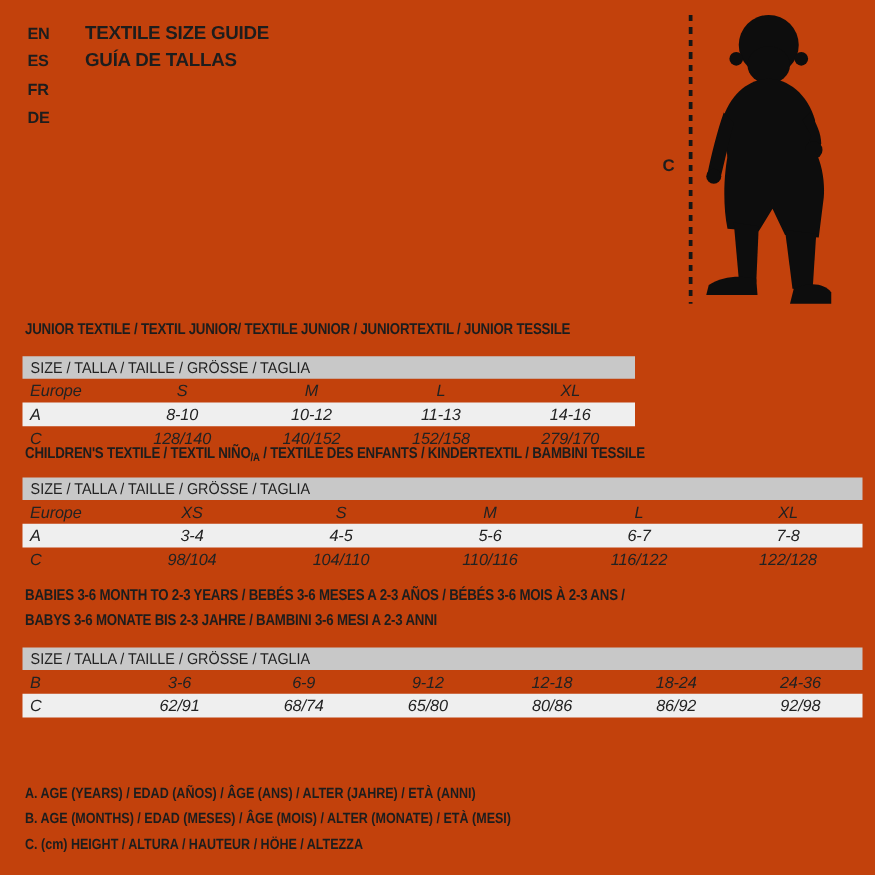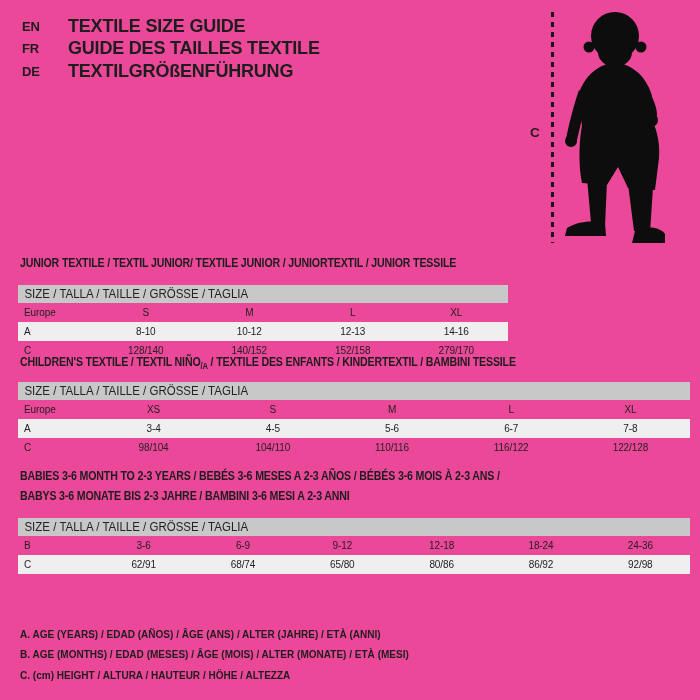--- a/index.html
+++ b/index.html
@@ -1,44 +1,44 @@
 <!DOCTYPE html>
 <html><head>
 <meta charset="utf-8">
 <style>
   html,body{margin:0;padding:0;}
   body{width:700px;height:700px;background:#ffffff;overflow:hidden;}
-  .canvas{position:absolute;left:0;top:0;width:700px;height:700px;background:#ec4899;
+  .canvas{position:absolute;left:0;top:0;width:700px;height:700px;background:#c2410c;
           font-family:"Liberation Sans","DejaVu Sans",sans-serif;color:#1d1d1d;}
 
   
   .lang-list{position:absolute;left:22px;top:15px;}
   .lang-row{display:flex;height:22.5px;align-items:center;}
   .lang-code{display:inline-block;width:46px;font-weight:700;font-size:13px;letter-spacing:-0.2px;}
-  .lang-label{font-weight:700;font-size:18px;letter-spacing:-0.2px;white-space:nowrap;}
+  .lang-label{font-weight:700;font-size:15px;letter-spacing:-0.2px;white-space:nowrap;}
 
   
   .figure{position:absolute;left:0;top:0;}
   .measure-line{position:absolute;left:551px;top:12px;width:3px;height:231px;
     background:repeating-linear-gradient(to bottom,#161616 0 5px,transparent 5px 10px);}
   .measure-label{position:absolute;left:530px;top:125px;font-weight:700;font-size:13.5px;}
   .silhouette{position:absolute;left:555px;top:0;width:120px;height:250px;}
 
   
   .tbl-section{position:absolute;left:18px;}
   .section-title{font-weight:700;font-size:12.5px;letter-spacing:-0.2px;white-space:nowrap;
     transform:scaleX(0.85);transform-origin:0 0;margin-left:2px;}
   .title-line{line-height:20px;}
   #table-0 .section-title,#table-1 .section-title{line-height:14px;}
   .sub{font-size:9px;vertical-align:-3px;}
   .size-bar{height:18px;background:#c8c8c8;display:flex;align-items:center;text-align:right;}
   .size-bar span{font-size:12.5px;color:#222222;padding-left:7px;white-space:nowrap;
     transform:scaleX(0.92);transform-origin:0 50%;}
   .tbl-body{width:100%;}
-  .trow{display:flex;height:19px;align-items:center;font-size:10px;color:#222222;letter-spacing:-0.1px;}
+  .trow{display:flex;height:19px;align-items:center;font-size:13px;color:#222222;letter-spacing:-0.1px;font-style:italic;}
   .trow.shaded{background:#efefef;}
   .tlabel{width:70px;padding-left:6px;text-align:left;white-space:nowrap;}
   .tcell{flex:1;text-align:center;white-space:nowrap;}
 
   #table-0{top:253px;width:490px;}
   #table-0 .section-title{height:32px;}
   #table-1{top:352px;width:672px;}
   #table-1 .section-title{height:30px;}
   #table-2{top:466px;width:672px;}
   #table-2 .section-title{height:52px;}
@@ -52,26 +52,28 @@
 <body>
 
 <div class="canvas">
 
   <div class="lang-list">
       <div class="lang-row">
         <span class="lang-code">EN</span>
         <span class="lang-label">TEXTILE SIZE GUIDE</span>
       </div>
       <div class="lang-row">
+        <span class="lang-code">ES</span>
+        <span class="lang-label">GUÍA DE TALLAS</span>
+      </div>
+      <div class="lang-row">
         <span class="lang-code">FR</span>
-        <span class="lang-label">GUIDE DES TAILLES TEXTILE</span>
       </div>
       <div class="lang-row">
         <span class="lang-code">DE</span>
-        <span class="lang-label">TEXTILGRÖßENFÜHRUNG</span>
       </div>
     </div>
 
   <div class="figure">
     <div class="measure-label">C</div>
     <div class="measure-line"></div>
     <svg class="silhouette" viewBox="0 0 120 250">
       <g fill="#0d0d0d">
 
         <circle cx="60" cy="36" r="24"></circle>
@@ -110,21 +112,21 @@
           <span class="tlabel">Europe</span>
           <span class="tcell">S</span>
           <span class="tcell">M</span>
           <span class="tcell">L</span>
           <span class="tcell">XL</span>
         </div>
         <div class="trow shaded">
           <span class="tlabel">A</span>
           <span class="tcell">8-10</span>
           <span class="tcell">10-12</span>
-          <span class="tcell">12-13</span>
+          <span class="tcell">11-13</span>
           <span class="tcell">14-16</span>
         </div>
         <div class="trow">
           <span class="tlabel">C</span>
           <span class="tcell">128/140</span>
           <span class="tcell">140/152</span>
           <span class="tcell">152/158</span>
           <span class="tcell">279/170</span>
         </div>
       </div>

